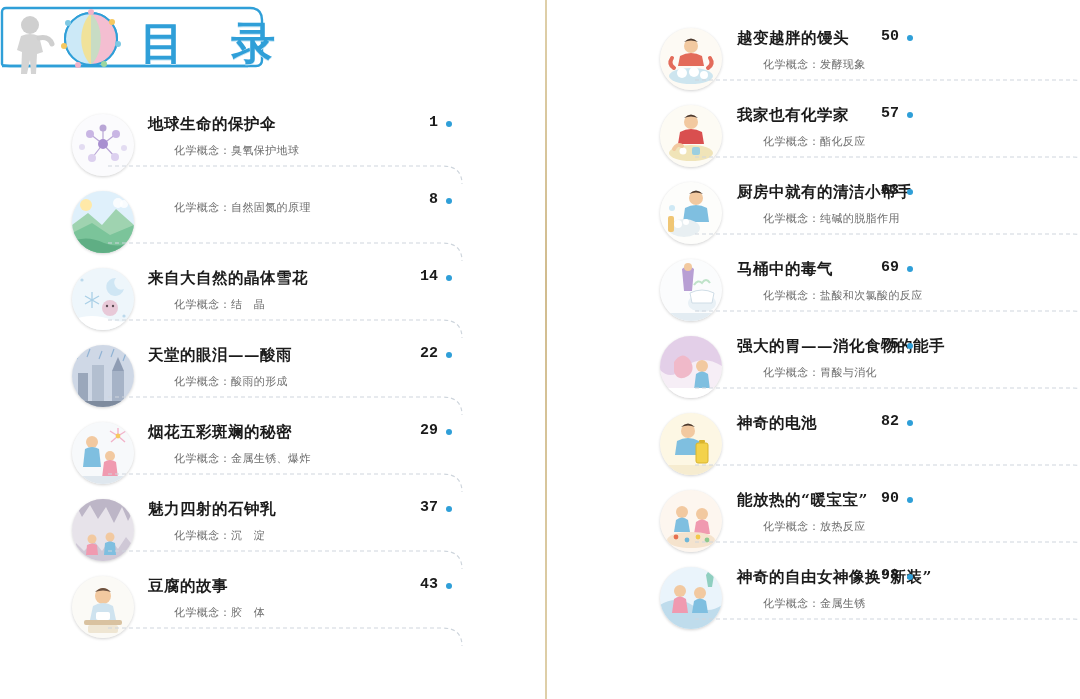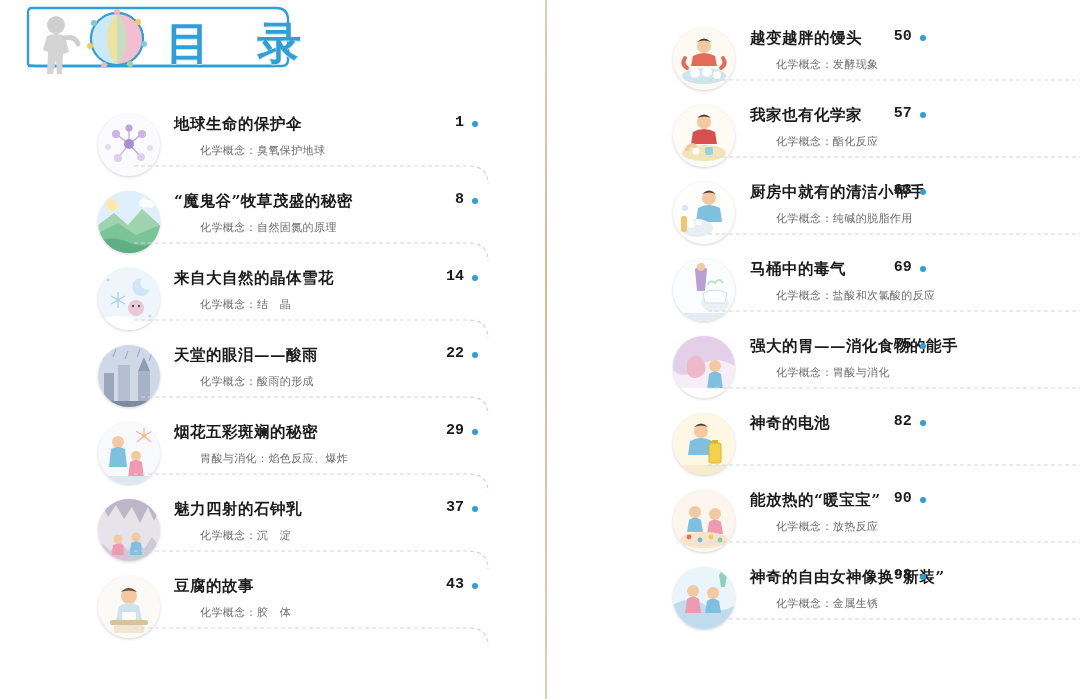--- a/index.html
+++ b/index.html
@@ -19,21 +19,21 @@
   .spread {
     position: absolute;
     inset: 0;
     display: flex;
   }
   .page {
     position: relative;
     height: 100%;
     box-sizing: border-box;
   }
-  .page-left  { width: 545px; margin-left: 26px; }
+  .page-left  { width: 545px; }
   .page-right { width: 535px; }
 
   .gutter {
     position: absolute;
     left: 545px;
     top: 0;
     bottom: 0;
     width: 2px;
     background: linear-gradient(to bottom, #d9c79a, #c9b07a 40%, #d9c79a);
     opacity: .85;
@@ -261,21 +261,20 @@
             <rect width="62" height="62" fill="#dff0fb"></rect>
             <circle cx="14" cy="14" r="6" fill="#ffe9a8"></circle>
             <path d="M0 34 L16 22 L30 34 L44 18 L62 34 L62 62 L0 62 Z" fill="#9fd3b0"></path>
             <path d="M0 42 L20 32 L38 44 L62 34 L62 62 L0 62 Z" fill="#7bc49a"></path>
             <path d="M0 50 Q16 44 32 52 Q48 58 62 50 L62 62 L0 62 Z" fill="#5fae84"></path>
             <circle cx="46" cy="12" r="5" fill="#ffffff" opacity=".8"></circle>
             <circle cx="52" cy="13" r="4" fill="#ffffff" opacity=".8"></circle>
           </svg>
         </div>
         <div class="entry-text">
-          <div class="entry-title">“魔鬼谷”牧草茂盛的秘密</div>
           <div class="entry-sub">化学概念：自然固氮的原理</div>
         </div>
         <div class="entry-page">8</div>
         <div class="dot"></div>
         <svg class="rule" viewBox="0 0 356 22" xmlns="http://www.w3.org/2000/svg">
           <path d="M0 2 L334 2 Q354 2 354 20" fill="none" stroke="#cfd6dd" stroke-width="1.2" stroke-dasharray="4 3"></path>
         </svg>
       </div>
 
       <div class="entry">
@@ -350,21 +349,21 @@
             <circle cx="46" cy="14" r="2.4" fill="#f6c85f"></circle>
             <circle cx="20" cy="20" r="6" fill="#f2c9a0"></circle>
             <path d="M13 27 q7 -4 14 0 l2 18 -18 0 z" fill="#7fbfe0"></path>
             <circle cx="38" cy="34" r="5" fill="#f2c9a0"></circle>
             <path d="M32 40 q6 -4 12 0 l2 16 -16 0 z" fill="#f09ab0"></path>
             <rect x="0" y="54" width="62" height="8" fill="#dfe7ee"></rect>
           </svg>
         </div>
         <div class="entry-text">
           <div class="entry-title">烟花五彩斑斓的秘密</div>
-          <div class="entry-sub">胃酸与消化：焰色反应、爆炸</div>
+          <div class="entry-sub">化学概念：金属生锈、爆炸</div>
         </div>
         <div class="entry-page">29</div>
         <div class="dot"></div>
         <svg class="rule" viewBox="0 0 356 22" xmlns="http://www.w3.org/2000/svg">
           <path d="M0 2 L334 2 Q354 2 354 20" fill="none" stroke="#cfd6dd" stroke-width="1.2" stroke-dasharray="4 3"></path>
         </svg>
       </div>
 
       <div class="entry">
         <div class="thumb">

